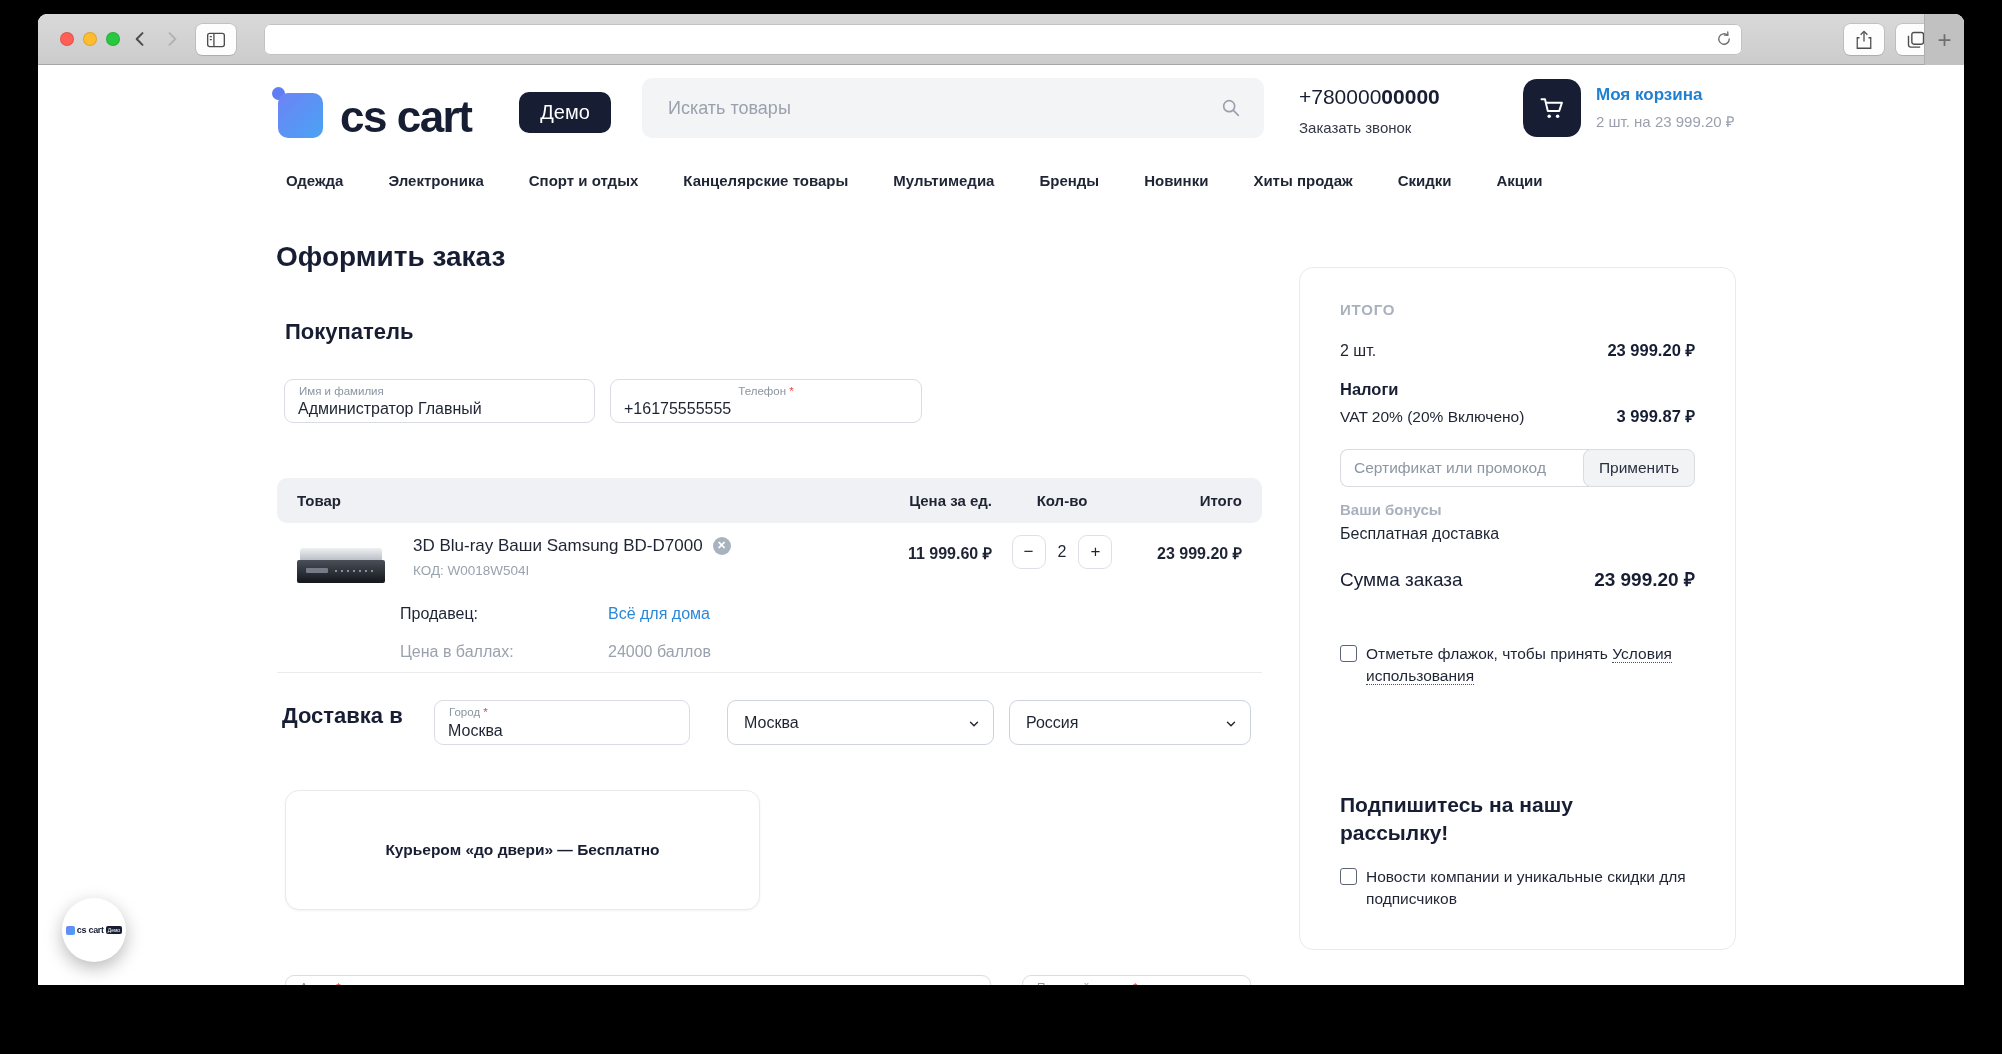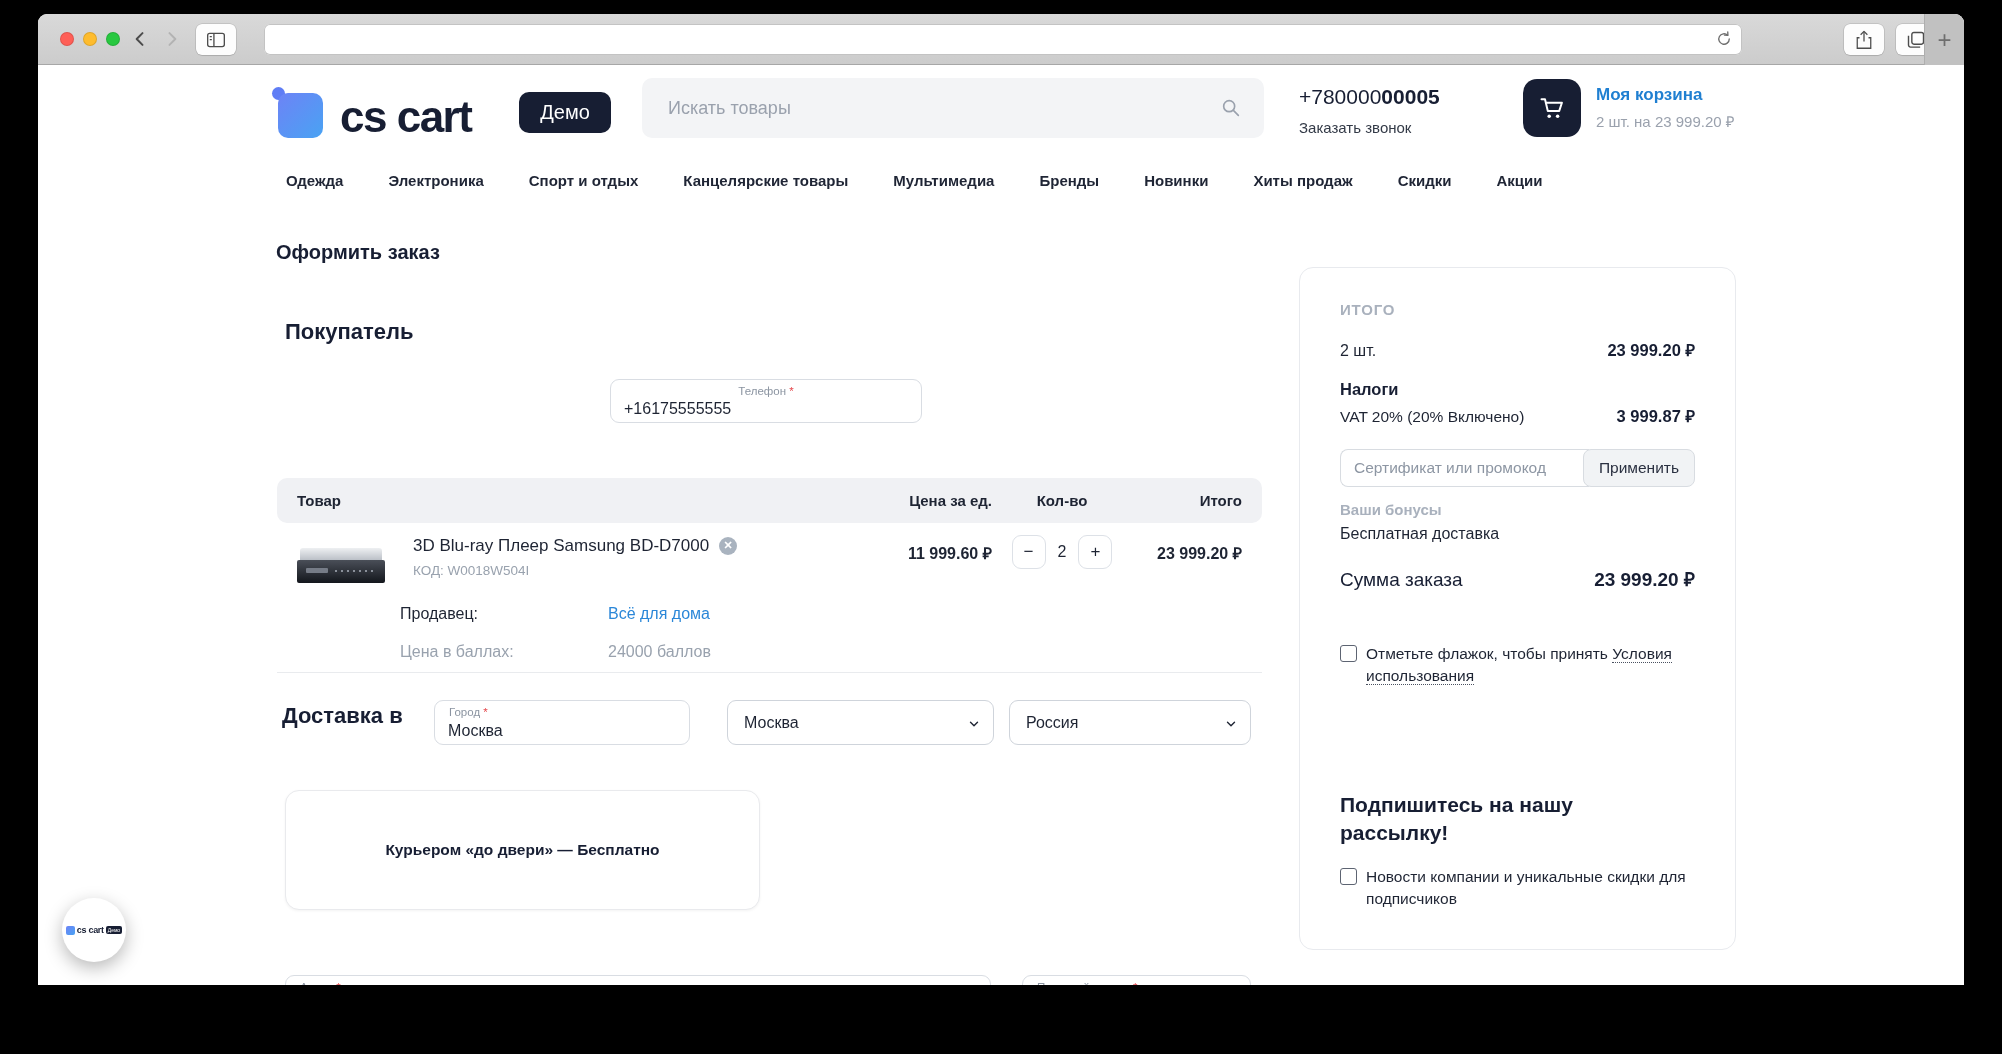--- a/index.html
+++ b/index.html
@@ -34,21 +34,21 @@
   .callback { position:absolute; left:1261px; top:54px; font-size:15px; color:#333a47; cursor:pointer; }
   .cartbtn { position:absolute; left:1485px; top:14px; width:58px; height:58px; background:#171e33; border-radius:14px; display:flex; align-items:center; justify-content:center; }
   .cart-link { position:absolute; left:1558px; top:20px; font-size:17px; font-weight:700; color:#1f7fd1; }
   .cart-sub { position:absolute; left:1558px; top:46px; font-size:15px; color:#9aa1ad; }
 
   
   .nav { position:absolute; left:248px; top:107px; display:flex; gap:45px; }
   .nav a { font-size:15px; font-weight:700; color:#1f2535; text-decoration:none; white-space:nowrap; }
 
   
-  .page-title { position:absolute; left:238px; top:176px; font-size:20px; font-weight:700; color:#171e33; }
+  .page-title { position:absolute; left:238px; top:176px; font-size:28px; font-weight:700; color:#171e33; }
   .sec-customer { position:absolute; left:247px; top:254px; font-size:22px; font-weight:700; color:#171e33; }
 
   .field { position:absolute; height:44px; background:#fff; border:1px solid #d9dde3; border-radius:9px; }
   .field .flabel { position:absolute; left:14px; top:5px; font-size:11.5px; color:#8b94a1; }
   .field .flabel.centered { left:0; right:0; text-align:center; }
   .field input { position:absolute; left:13px; bottom:4px; width:calc(100% - 26px); border:none; outline:none; background:transparent; font-size:16px; color:#1e2433; font-family:inherit; }
   .req { color:#e5484d; }
 
   
   .thead { position:absolute; left:239px; top:413px; width:985px; height:45px; background:#f0f1f4; border-radius:10px; display:grid; grid-template-columns:1fr 180px 140px 110px; align-items:center; padding:0 20px; font-size:15px; font-weight:700; color:#1e2433; }
@@ -175,21 +175,21 @@
     <div class="search">
       <input placeholder="Искать товары" style="">
       <span class="mag">
         <svg width="22" height="22" viewBox="0 0 24 24">
             <circle cx="10" cy="10" r="6" fill="none" stroke="#9aa1ad" stroke-width="1.8"></circle>
             <line x1="14.6" y1="14.6" x2="20" y2="20" stroke="#9aa1ad" stroke-width="1.8" stroke-linecap="round"></line>
           </svg>
       </span>
     </div>
 
-    <div class="phone"><span>+780000</span><b>00005</b></div>
+    <div class="phone"><span>+780000</span><b>00000</b></div>
     <div class="callback">Заказать звонок</div>
 
     <div class="cartbtn">
       <svg width="28" height="28" viewBox="0 0 24 24">
         <path d="M3 4.5 h3 l2.4 10 h9.8 l2.3-7 H7.3" fill="none" stroke="#fff" stroke-width="1.7" stroke-linejoin="round" stroke-linecap="round"></path>
         <circle cx="9.6" cy="19" r="1.5" fill="#fff"></circle>
           <circle cx="16.8" cy="19" r="1.5" fill="#fff"></circle>
       </svg>
     </div>
     <div class="cart-link">Моя корзина</div>
@@ -204,20 +204,24 @@
       <a href="#">Бренды</a>
       <a href="#">Новинки</a>
       <a href="#">Хиты продаж</a>
       <a href="#">Скидки</a>
       <a href="#">Акции</a>
     </nav>
 
     <h1 class="page-title">Оформить заказ</h1>
     <h2 class="sec-customer">Покупатель</h2>
 
+    <div class="field" style="left:246px; top:314px; width:311px;">
+      <span class="flabel">Имя и фамилия</span>
+      <input value="Администратор Главный" style="">
+    </div>
     <div class="field" style="left:572px; top:314px; width:312px;">
       <span class="flabel centered"><span>Телефон</span> <span class="req">*</span></span>
       <input value="+16175555555" style="">
     </div>
 
     <div class="thead">
       <span>Товар</span>
       <span class="r">Цена за ед.</span>
       <span class="c">Кол-во</span>
       <span class="r">Итого</span>
@@ -226,21 +230,21 @@
     <div class="prow">
       <div class="pinfo">
         <div class="pimg">
           <div class="pl-top"></div>
           <div class="pl-body">
               <div class="pl-disp"></div>
               <div class="pl-dots"></div>
             </div>
         </div>
         <div>
-          <div class="ptitle"><span>3D Blu-ray Плеер Samsung BD-D7000</span><span class="remove">✕</span></div>
+          <div class="ptitle"><span>3D Blu-ray Ваши Samsung BD-D7000</span><span class="remove">✕</span></div>
           <div class="pcode">КОД: W0018W504I</div>
         </div>
       </div>
       <div class="punit">11 999.60 ₽</div>
       <div class="pqty">
         <div class="qbtn">−</div>
         <div class="qval">2</div>
         <div class="qbtn">+</div>
       </div>
       <div class="ptotal">23 999.20 ₽</div>

